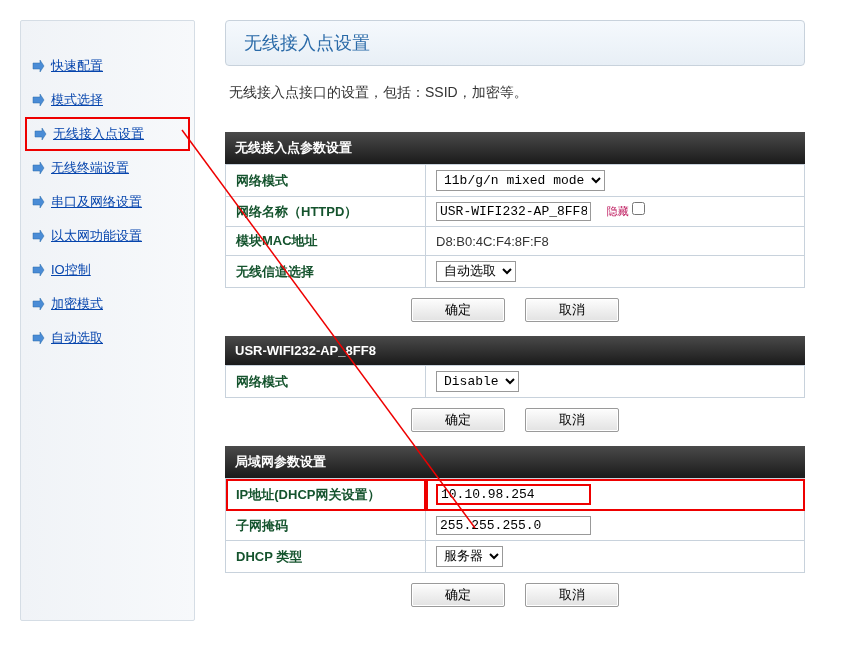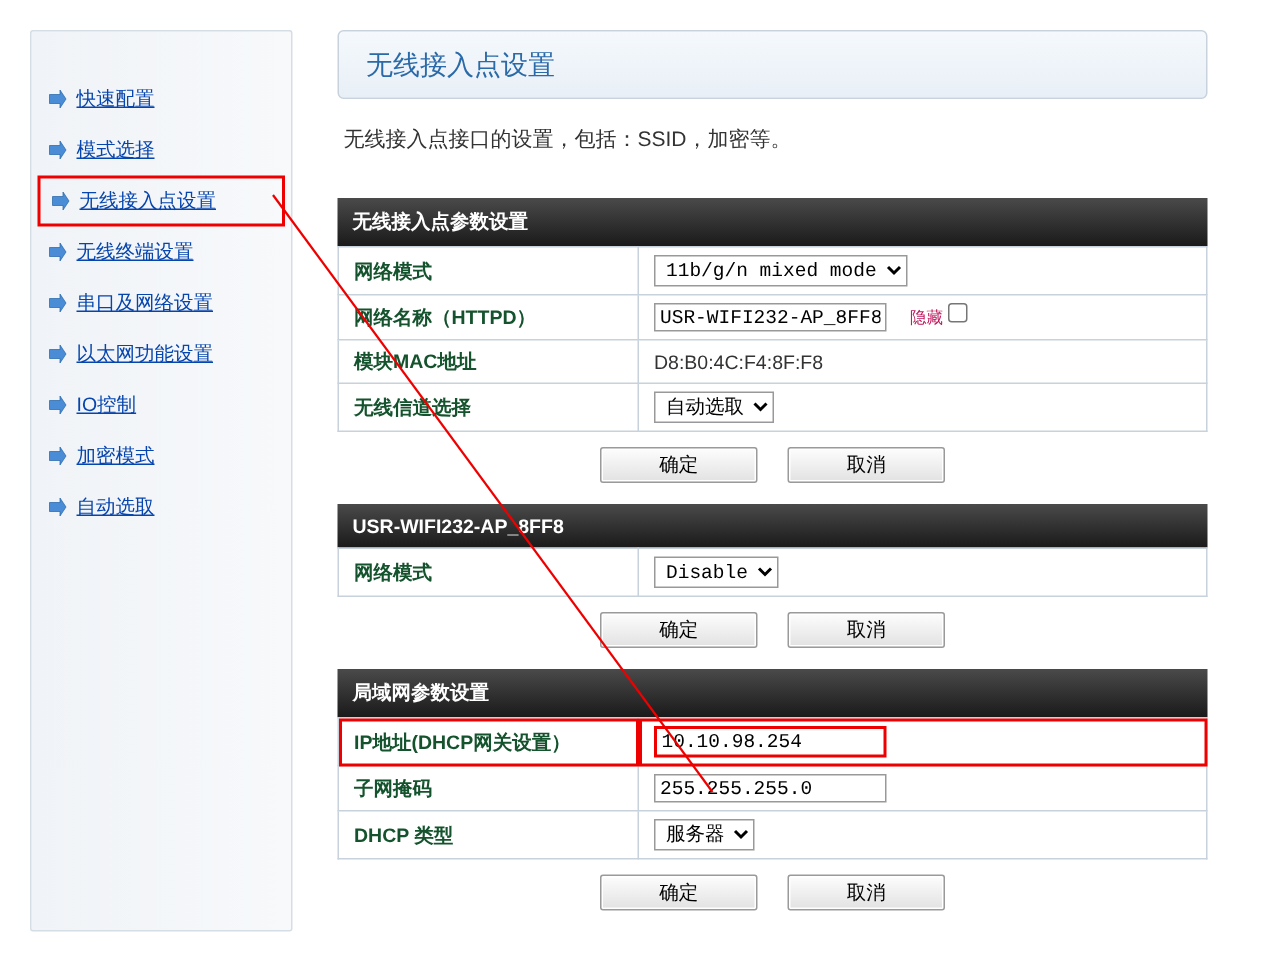--- a/index.html
+++ b/index.html
@@ -17,21 +17,21 @@
     .panel { margin-bottom: 10px; }
     .panel-header { background: linear-gradient(#4a4a4a, #1a1a1a); color: #fff; font-weight: bold; font-size: 13px; padding: 7px 10px; }
     .form-table { width: 100%; border-collapse: collapse; }
     .form-table td { border: 1px solid #c8d2dc; padding: 5px 10px; height: 28px; vertical-align: middle; }
     .form-table td.label { width: 200px; color: #14532d; font-weight: bold; font-size: 13px; }
     .form-table td.field { font-size: 13px; }
     .form-table td.field select, .form-table td.field input[type="text"] { font-family: "Courier New", monospace; font-size: 13px; padding: 1px 3px; border: 1px solid #999; background: #fff; }
     .form-table td.field input[type="text"] { width: 155px; }
     .hide-label { margin-left: 12px; font-size: 11px; color: #be185d; }
     .buttons { display: flex; justify-content: center; gap: 20px; margin: 10px 0 14px 0; }
-    .buttons button { width: 105px; height: 24px; background: linear-gradient(#fdfdfd, #e2e2e2); border: 1px solid #9a9a9a; border-radius: 2px; font-size: 13px; cursor: pointer; box-shadow: inset 0 0 0 1px #fff; }
+    .buttons button { width: 94px; height: 24px; background: linear-gradient(#fdfdfd, #e2e2e2); border: 1px solid #9a9a9a; border-radius: 2px; font-size: 13px; cursor: pointer; box-shadow: inset 0 0 0 1px #fff; }
     .row-highlighted td { outline: 2px solid #e00; outline-offset: -2px; }
     .ip-input { border: 2px solid #e00 !important; }
     .connector-line { position: absolute; top: 128px; left: 180px; pointer-events: none; }
   </style>
 </head>
 <body>
 
 <div class="container">
   <div class="sidebar">
     <div class="sidebar-item">

